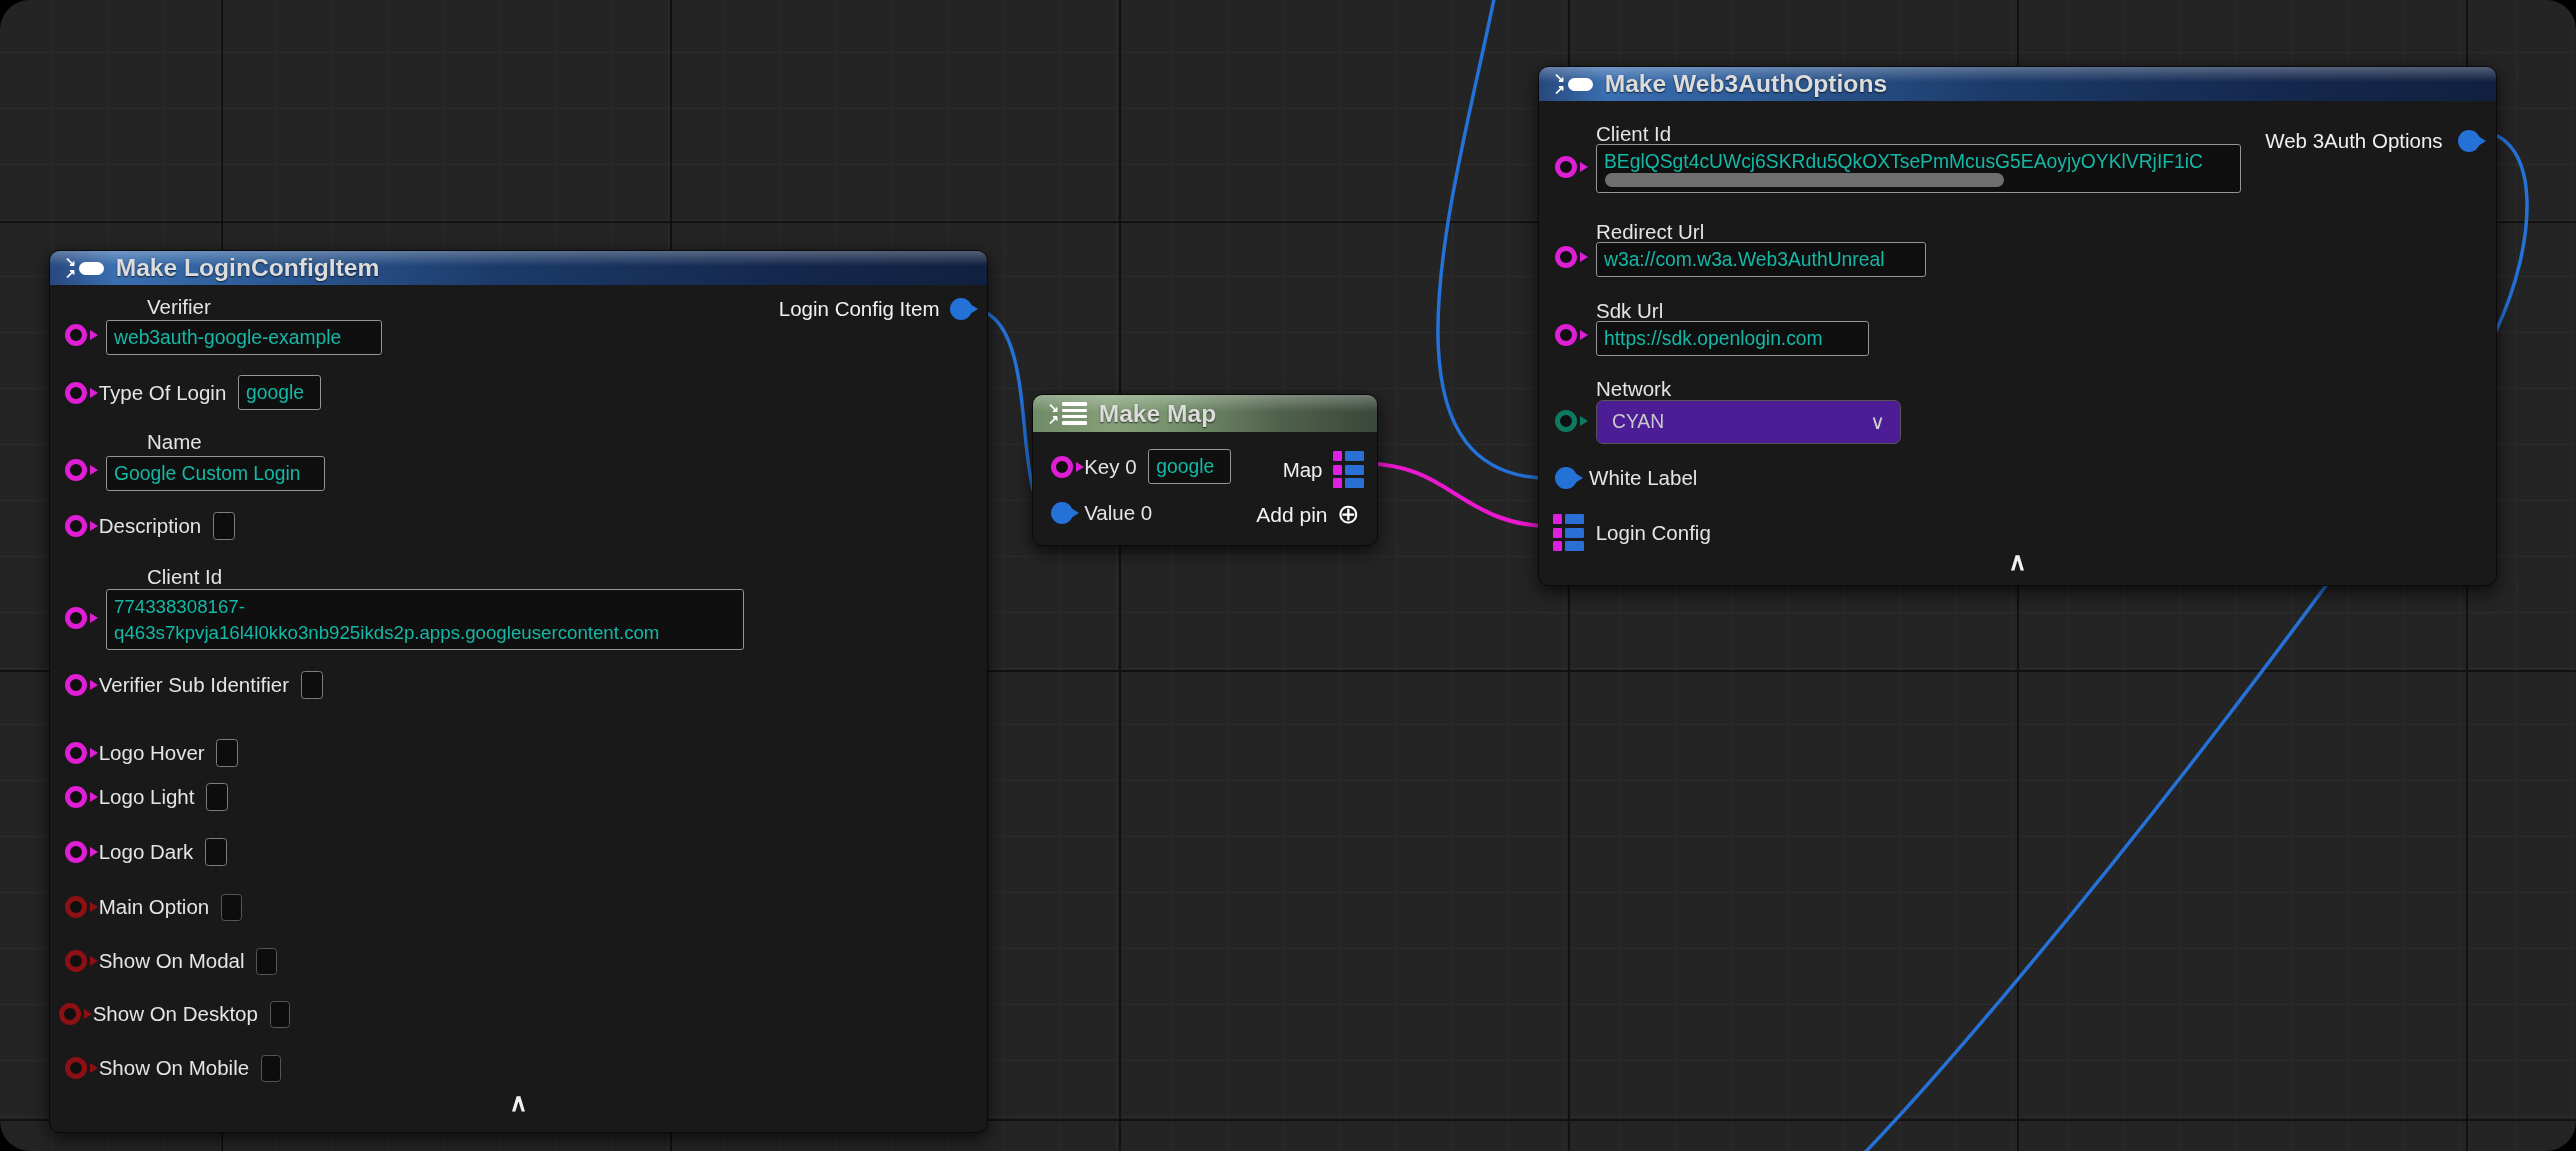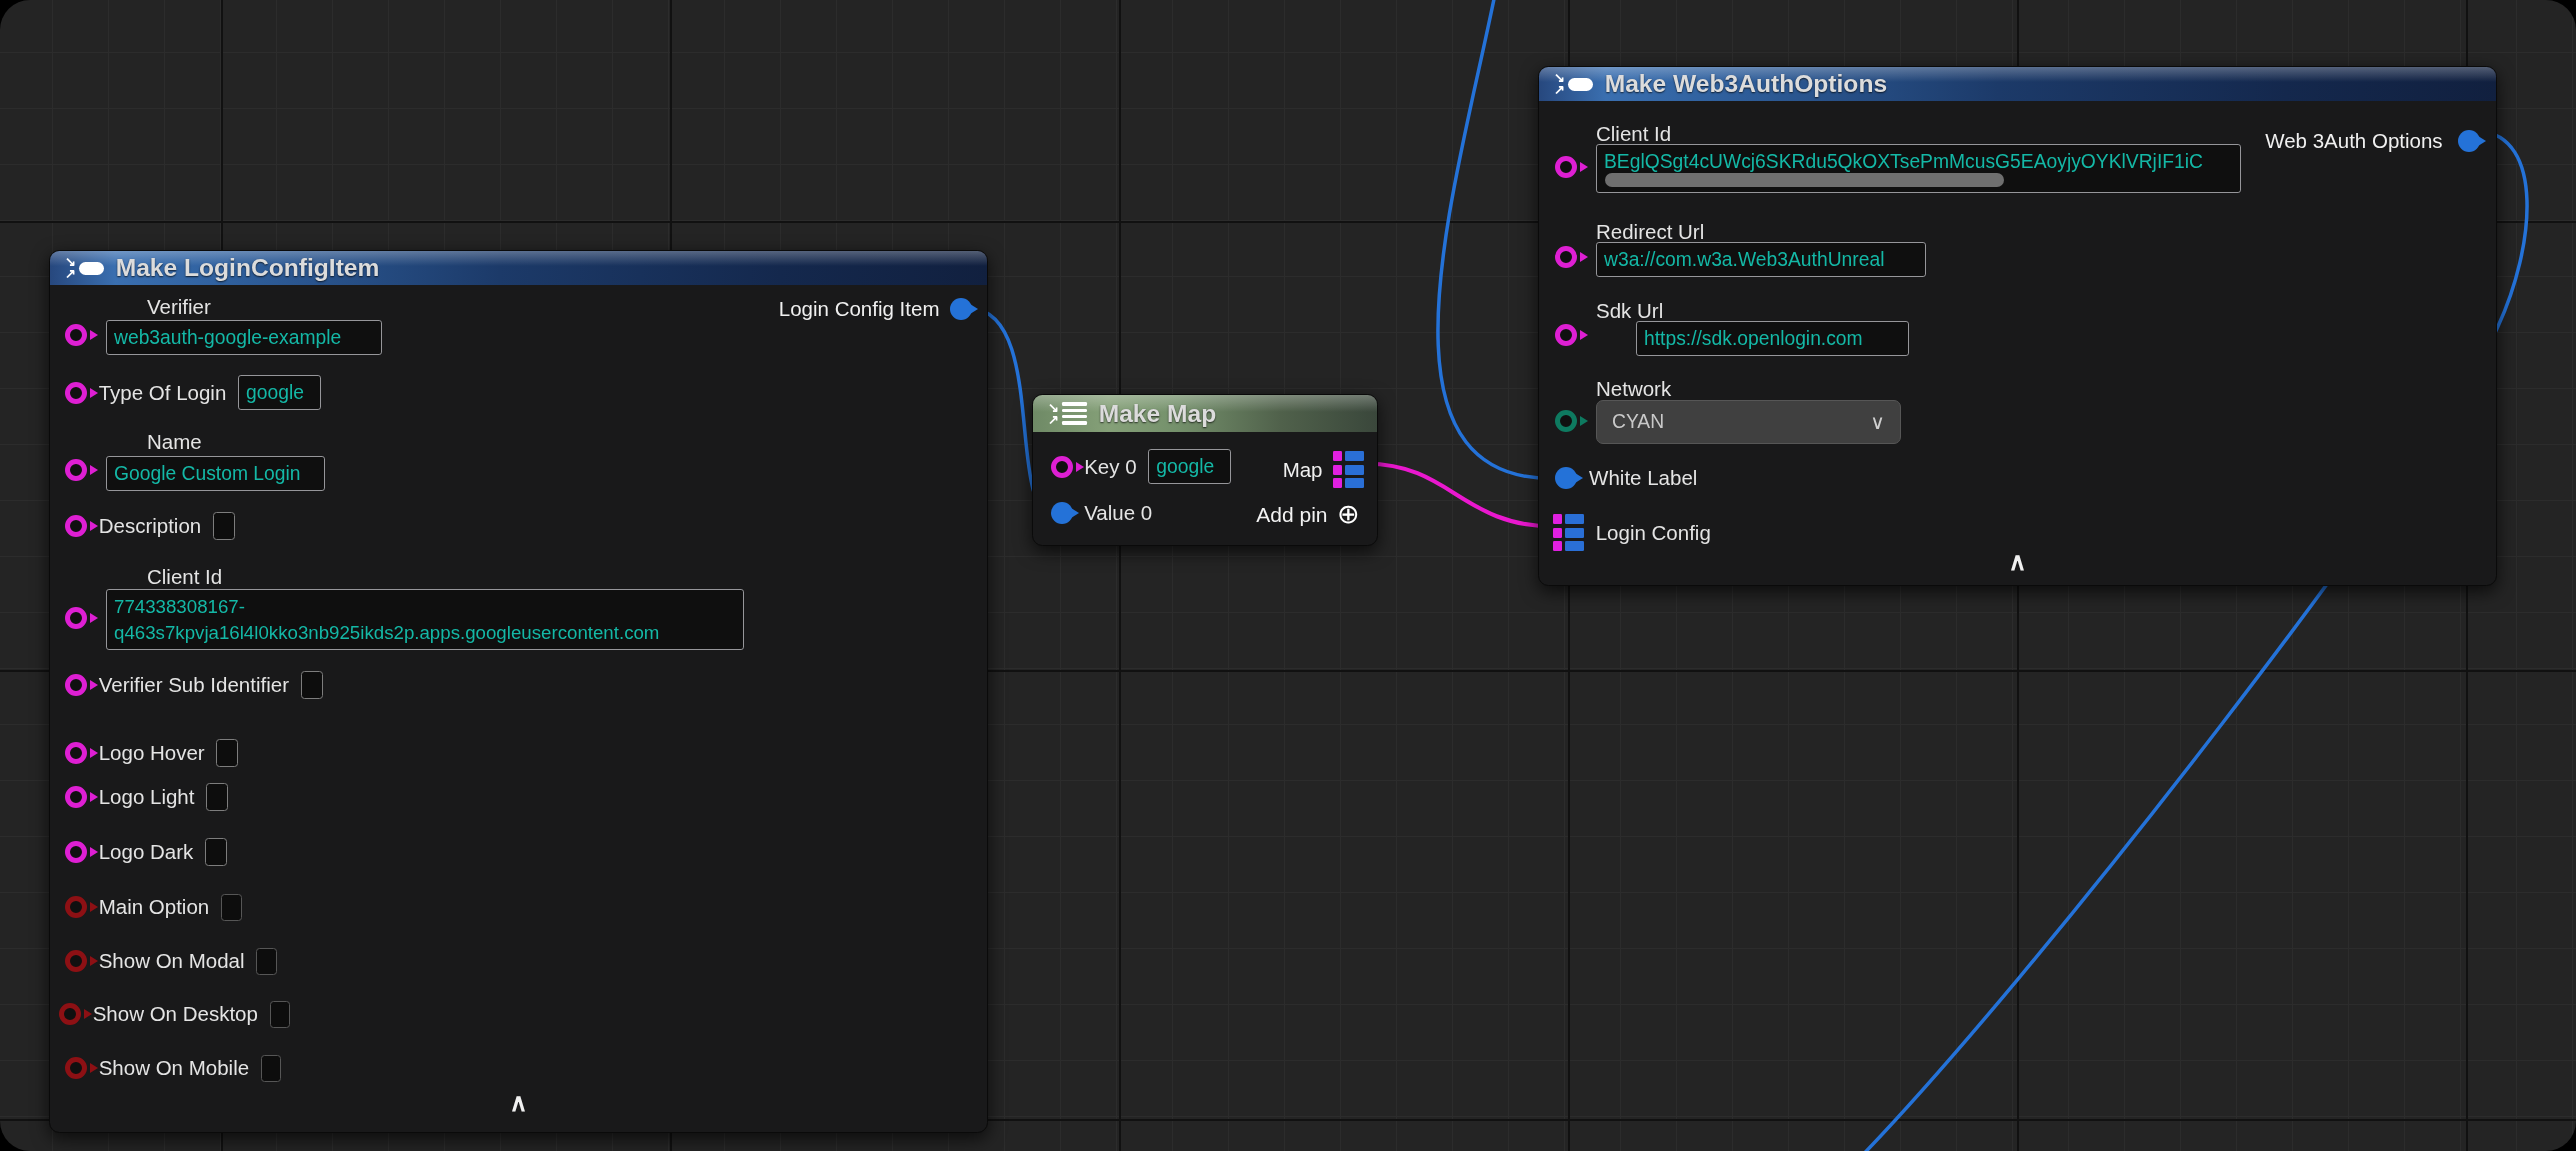--- a/index.html
+++ b/index.html
@@ -87,21 +87,21 @@
     font-size:19.3px;color:#14b8a6;
     padding:3.5px 7px;line-height:26px;
     overflow:hidden;
   }
   .field.nowrap{white-space:nowrap;}
   .checkbox{flex:0 0 auto;width:20px;height:26px;background:#0d0d0d;border:1.2px solid #7d7d7d;border-radius:3.5px;}
   .checkbox.sm{width:18.7px;height:24.6px;border-color:#565656;}
   .scrollthumb{position:absolute;left:8.2px;bottom:4.7px;width:62%;height:14px;background:#6f6f6f;border-radius:7px;}
   .dropdown{
     position:absolute;box-sizing:border-box;display:flex;align-items:center;justify-content:space-between;
-    background:#404040;border:1.2px solid #565656;border-radius:7px;
+    background:#4c1d95;border:1.2px solid #565656;border-radius:7px;
     font-size:19.3px;color:#c9c9c9;padding:0 15px;
   }
   .chev{position:absolute;left:50%;transform:translateX(-50%);font-size:24.6px;font-weight:700;color:#f0f0f0;line-height:1;}
   .outrow{position:absolute;display:flex;align-items:center;gap:10.5px;}
   .outrow .lbl{font-size:20.5px;color:#f0f0f0;white-space:nowrap;}
   .addpin{display:flex;align-items:center;gap:9.4px;font-size:21px;color:#f2f2f2;}
   .addpin .plus{font-size:27px;line-height:1;color:#fff;}
   .ddchev{font-size:20px;color:#cfcfcf;}
 </style>
 </head>
@@ -277,21 +277,21 @@
       <span class="nowrap" style="white-space:nowrap;display:block;overflow:hidden;">BEglQSgt4cUWcj6SKRdu5QkOXTsePmMcusG5EAoyjyOYKlVRjIF1iC</span>
       <span class="scrollthumb"></span>
     </div>
 
     <span class="flabel" style="left:57px;top:153px;">Redirect Url</span>
     <span class="pin hollow str" style="position:absolute;left:16.4px;top:179px;"></span>
     <div class="field nowrap" style="left:57px;top:175px;width:330px;">w3a://com.w3a.Web3AuthUnreal</div>
 
     <span class="flabel" style="left:57px;top:232px;">Sdk Url</span>
     <span class="pin hollow str" style="position:absolute;left:16.4px;top:257px;"></span>
-    <div class="field nowrap" style="left:57px;top:254px;width:273px;margin-left:40px;">https://sdk.openlogin.com</div>
+    <div class="field nowrap" style="left:57px;top:254px;width:273px;">https://sdk.openlogin.com</div>
 
     <span class="flabel" style="left:57px;top:310px;">Network</span>
     <span class="pin hollow enum" style="position:absolute;left:16.4px;top:343px;"></span>
     <div class="dropdown" style="left:57px;top:333px;width:305px;height:44px;">
       <span>CYAN</span>
       <span class="ddchev">∨</span>
     </div>
 
     <div class="row" style="left:16.4px;top:399px;">
       <span class="pin solid obj"></span>

